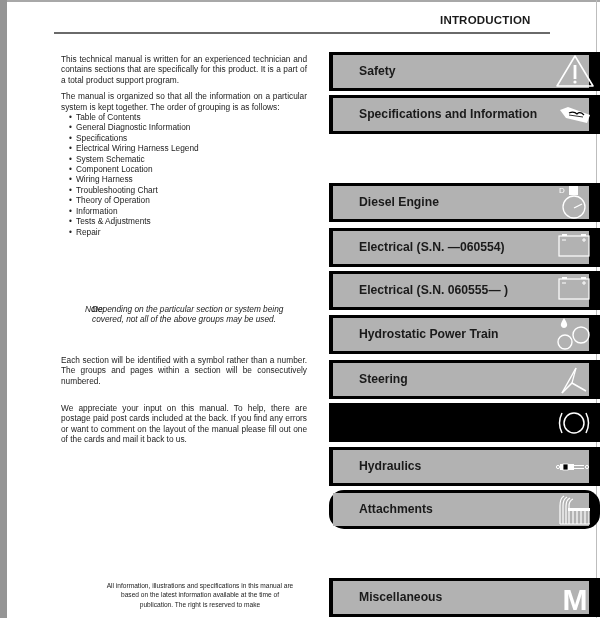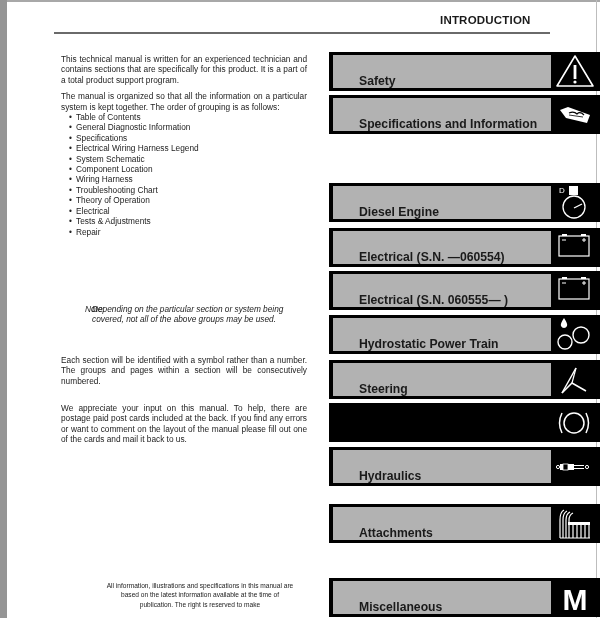--- a/index.html
+++ b/index.html
@@ -25,22 +25,22 @@
   .note { font-style:italic; margin:0; position:relative; padding-left:31px; }
   .note .note-label { position:absolute; left:0; top:0;margin-left:24px; }
 
   .footer-note { position:absolute; left:105px; top:581px; width:190px; text-align:center;
     font-size:6.6px; line-height:9.3px; color:#222; }
 
   .tab {
     position:absolute; left:329px; width:271px; height:39px; background:#000;
   }
   .tab-label-box {
-    position:absolute; left:4px; top:3px; width:218px; height:33px; background:#b2b2b2;
-    display:flex; align-items:flex-end;
+    position:absolute; left:4px; top:3px; width:256px; height:33px; background:#b2b2b2;
+    display:flex; align-items:center;
   }
   .tab-label {
     font-weight:bold; font-size:12.2px; color:#1a1a1a; padding-left:26px; line-height:13px;
   }
   .tab-icon { position:absolute; left:225px; top:0; width:42px; height:39px; }
   .tab-icon svg { width:42px; height:39px; display:block; }
 </style>
 </head>
 <body>
 
@@ -57,21 +57,21 @@
   <ul class="list">
     <li><span class="bullet">•</span><span>Table of Contents</span></li>
     <li><span class="bullet">•</span><span>General Diagnostic Information</span></li>
     <li><span class="bullet">•</span><span>Specifications</span></li>
     <li><span class="bullet">•</span><span>Electrical Wiring Harness Legend</span></li>
     <li><span class="bullet">•</span><span>System Schematic</span></li>
     <li><span class="bullet">•</span><span>Component Location</span></li>
     <li><span class="bullet">•</span><span>Wiring Harness</span></li>
     <li><span class="bullet">•</span><span>Troubleshooting Chart</span></li>
     <li><span class="bullet">•</span><span>Theory of Operation</span></li>
-    <li><span class="bullet">•</span><span>Electrical</span></li>
+    <li><span class="bullet">•</span><span>Information</span></li>
     <li><span class="bullet">•</span><span>Tests &amp; Adjustments</span></li>
     <li><span class="bullet">•</span><span>Repair</span></li>
   </ul>
 </div>
 
 <div class="col" style="top:304px; width:244px;">
   <p class="note">
     <span class="note-label">Note:</span>
     <span>Depending on the particular section or system being covered, not all of the above groups may be used.</span>
   </p>
@@ -204,21 +204,21 @@
         <circle cx="4" cy="20" r="1.6" fill="none" stroke="#fff" stroke-width="1"></circle>
         <rect x="6" y="17" width="14" height="6" fill="#fff"></rect>
         <rect x="9" y="17" width="5" height="6" fill="#000" stroke="#fff" stroke-width="0.8"></rect>
         <line x1="20" y1="18.5" x2="30" y2="18.5" stroke="#fff" stroke-width="1"></line>
         <line x1="20" y1="21.5" x2="30" y2="21.5" stroke="#fff" stroke-width="1"></line>
         <circle cx="33" cy="20" r="1.6" fill="none" stroke="#fff" stroke-width="1"></circle>
       </svg>
   </div>
 </div>
 
-<div class="tab" style="top:504px;">
+<div class="tab" style="top:490px;border-radius:15px;">
   <div class="tab-label-box">
       <span class="tab-label">Attachments</span>
     </div>
   <div class="tab-icon">
     <svg viewBox="0 0 42 39">
         <path d="M6 34 L6 16 Q6 8 10 6" fill="none" stroke="#fff" stroke-width="1.2"></path>
         <path d="M9 34 L9 16 Q9 9 13 7" fill="none" stroke="#fff" stroke-width="1.2"></path>
         <path d="M12 34 L12 16 Q12 10 16 8" fill="none" stroke="#fff" stroke-width="1.2"></path>
         <path d="M15 34 L15 16 Q15 11 19 9" fill="none" stroke="#fff" stroke-width="1.2"></path>
         <rect x="14" y="18" width="22" height="3" fill="#fff"></rect>

